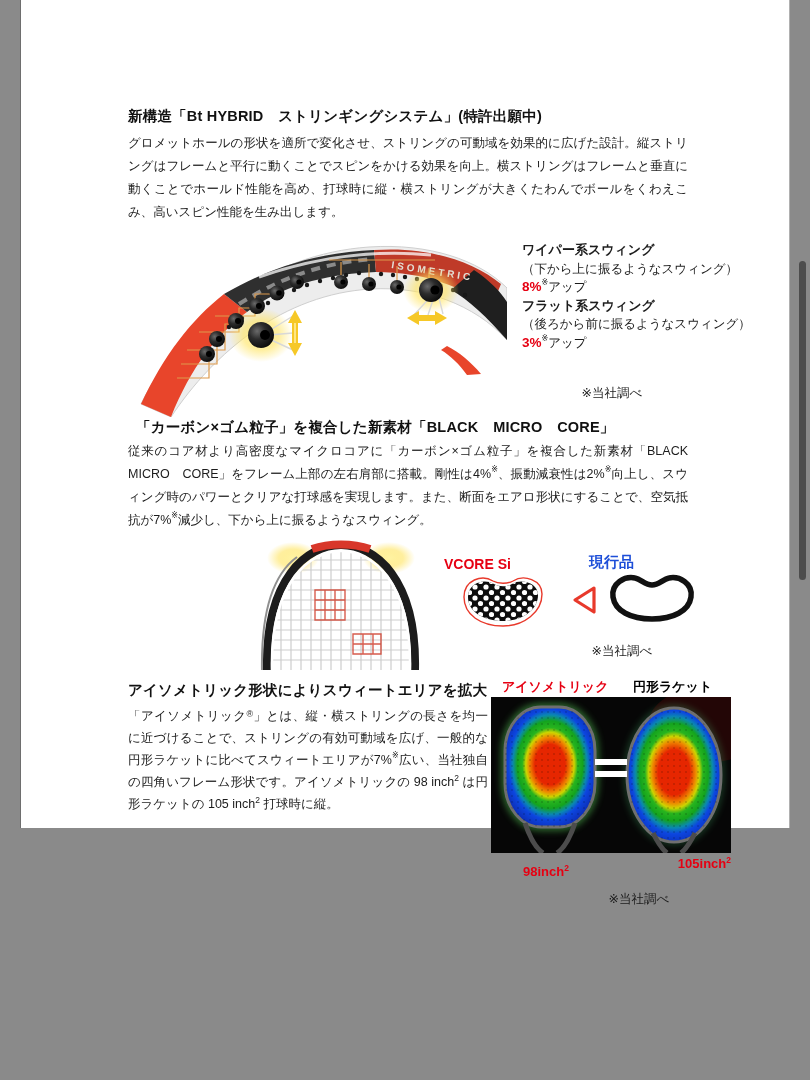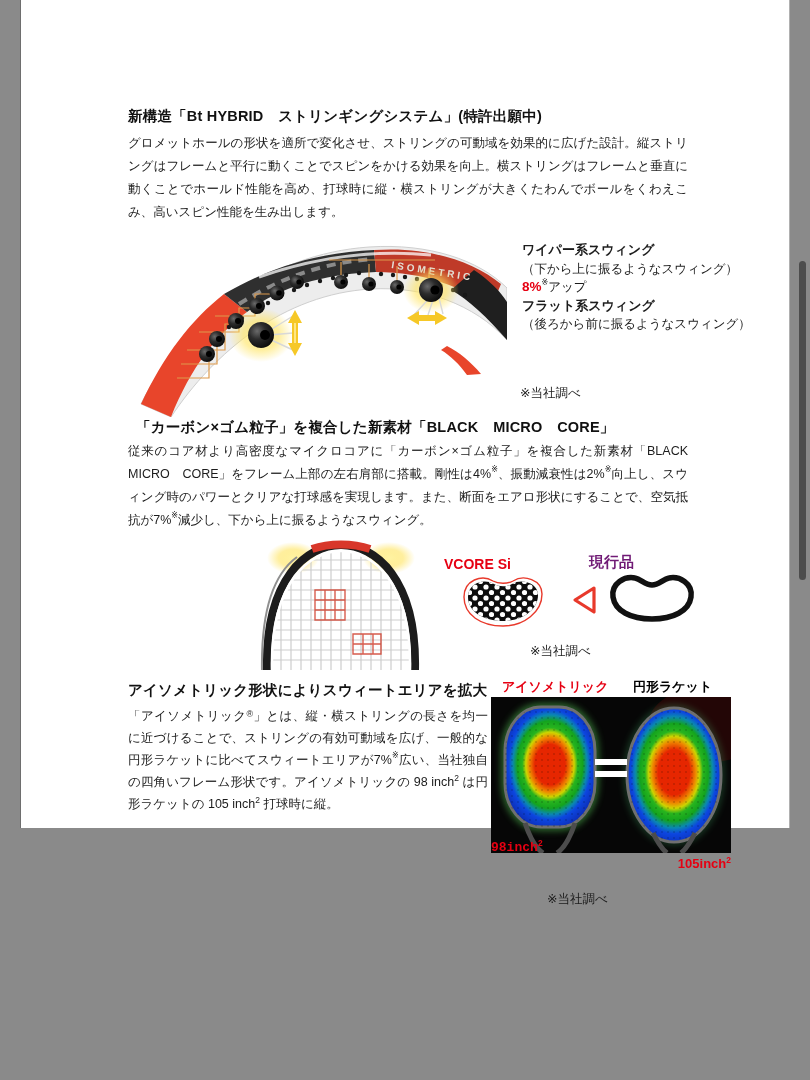--- a/index.html
+++ b/index.html
@@ -9,25 +9,25 @@
         border-left:1px solid #6e6e6e;border-right:1px solid #b0b0b0;box-sizing:border-box;}
   .abs{position:absolute;}
   h1.sec{font-size:14.5px;font-weight:700;color:#111;margin:0;letter-spacing:.2px;}
   p.body{font-size:12.5px;line-height:23px;color:#1c1c1c;margin:0;text-align:justify;}
   sup.ref{font-size:8px;color:#222;vertical-align:6px;line-height:0;}
   sup.sq{font-size:8.5px;vertical-align:5px;line-height:0;}
   span.reg{font-size:9px;vertical-align:3px;}
   .ann{font-size:12.5px;line-height:18.5px;color:#1c1c1c;}
   .ann .b{font-weight:700;font-size:13px;}
   .pct{color:#e60012;font-weight:700;font-size:13.5px;}
-  .note{font-size:12.5px;color:#1c1c1c;text-align:left;}
+  .note{font-size:12.5px;color:#1c1c1c;text-align:center;}
   .fig-label{font-size:13px;font-weight:700;}
   .fig-label.red{color:#e60012;}
   .cap{font-size:13px;font-weight:700;color:#e60012;}
-  .cs-label{font-weight:700;color:#701a75;}
+  .cs-label{font-weight:700;color:#1d4ed8;}
   .scroll-track{position:absolute;left:790px;top:0;width:20px;height:1080px;background:#8a8a8a;}
   .scroll-thumb{position:absolute;left:799px;top:261px;width:7px;height:319px;background:#4d4d4d;border-radius:4px;}
 </style>
 </head>
 <body>
 
 <div class="viewport">
   <div class="page">
 
     <h1 class="sec abs" style="left:107px;top:107px;">新構造「Bt HYBRID　ストリンギングシステム」(特許出願中)</h1>
@@ -159,20 +159,21 @@
           </g>
       </g>
     </svg>
 
     <div class="ann abs" style="left:501px;top:241px;">
       <div class="b">ワイパー系スウィング</div>
       <div>（下から上に振るようなスウィング）</div>
       <div><span class="pct">8%</span><sup class="ref">※</sup><span>アップ</span></div>
       <div class="b">フラット系スウィング</div>
       <div>（後ろから前に振るようなスウィング）</div>
+      <div><span class="pct">3%</span><sup class="ref">※</sup><span>アップ</span></div>
     </div>
     <div class="note abs" style="left:499px;top:385px;width:184px;">※当社調べ</div>
 
     <h1 class="sec abs" style="left:115px;top:418px;">「カーボン×ゴム粒子」を複合した新素材「BLACK　MICRO　CORE」</h1>
     <p class="body abs" style="left:107px;top:440px;width:560px;"><span>従来のコア材より高密度なマイクロコアに「カーボン×ゴム粒子」を複合した新素材「BLACK　MICRO　CORE」をフレーム上部の左右肩部に搭載。剛性は4%</span><sup class="ref">※</sup><span>、振動減衰性は2%</span><sup class="ref">※</sup><span>向上し、スウィング時のパワーとクリアな打球感を実現します。また、断面をエアロ形状にすることで、空気抵抗が7%</span><sup class="ref">※</sup><span>減少し、下から上に振るようなスウィング。</span></p>
 
     <svg class="abs" style="left:236px;top:538px;" width="168" height="132" viewBox="0 0 168 132">
       <defs>
         <clipPath id="headClip">
             <path d="M 16,132 C 14,42 52,12 84,12 C 116,12 154,42 152,132 Z"></path>
@@ -257,21 +258,21 @@
       <ellipse cx="183" cy="78" rx="47" ry="67" fill="url(#hm)" stroke="#6f6f6f" stroke-width="3"></ellipse>
       <ellipse cx="183" cy="78" rx="47" ry="67" fill="url(#mesh)"></ellipse>
       <path d="M 162,136 C 168,148 172,153 176,156 M 204,136 C 198,148 194,153 190,156" fill="none" stroke="#4c4c4c" stroke-width="5"></path>
 
       <g>
         <rect x="104" y="62" width="32" height="6" fill="#ffffff"></rect>
         <rect x="104" y="74" width="32" height="6" fill="#ffffff"></rect>
       </g>
     </svg>
 
-    <div class="cap abs" style="left:470px;top:840px;width:110px;font-family:Liberation Mono, monospace;"><span>98inch</span><sup class="sq" style="color:#e60012;">2</sup></div>
+    <div class="cap abs" style="left:470px;top:864px;width:110px;text-align:center;"><span>98inch</span><sup class="sq" style="color:#e60012;">2</sup></div>
     <div class="cap abs" style="left:600px;top:856px;width:110px;text-align:right;"><span>105inch</span><sup class="sq" style="color:#e60012;">2</sup></div>
 
     <div class="note abs" style="left:526px;top:891px;width:184px;">※当社調べ</div>
 
   </div>
 
   <div class="scroll-track"></div>
   <div class="scroll-thumb"></div>
 </div>
 

